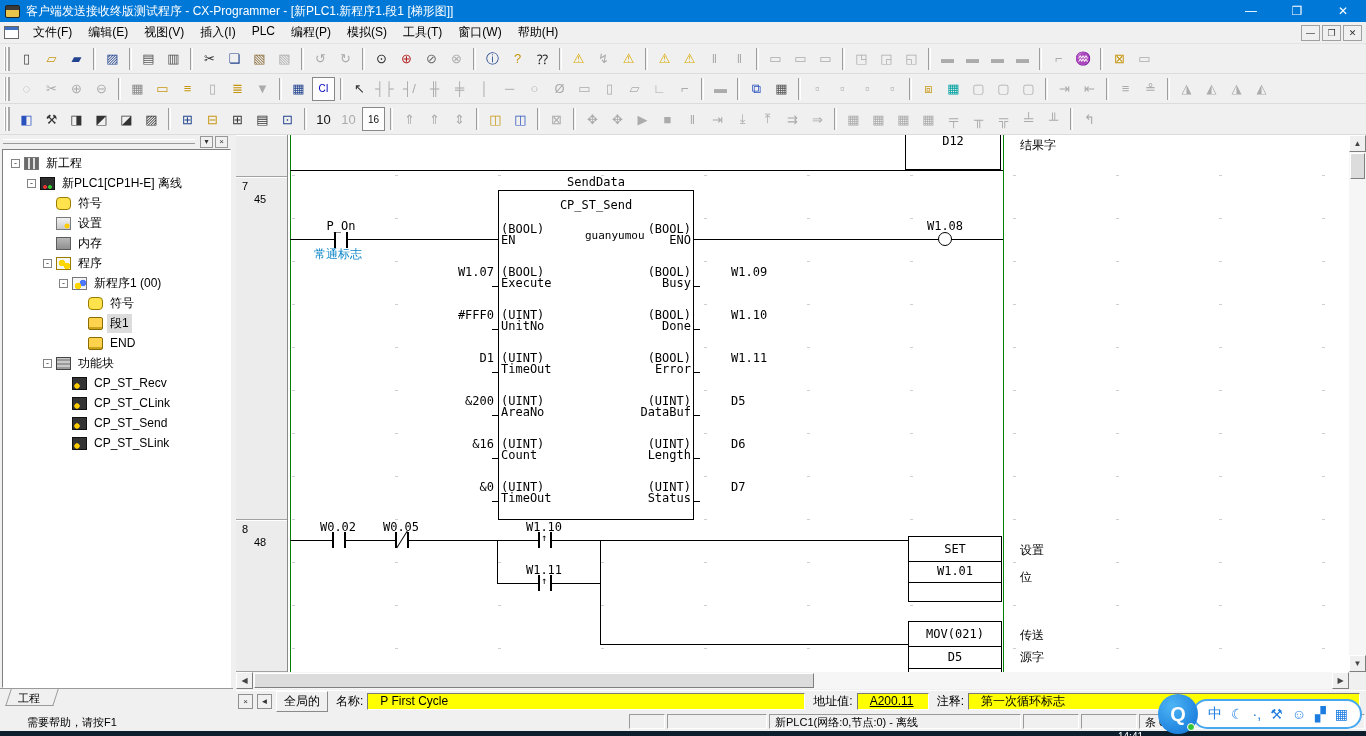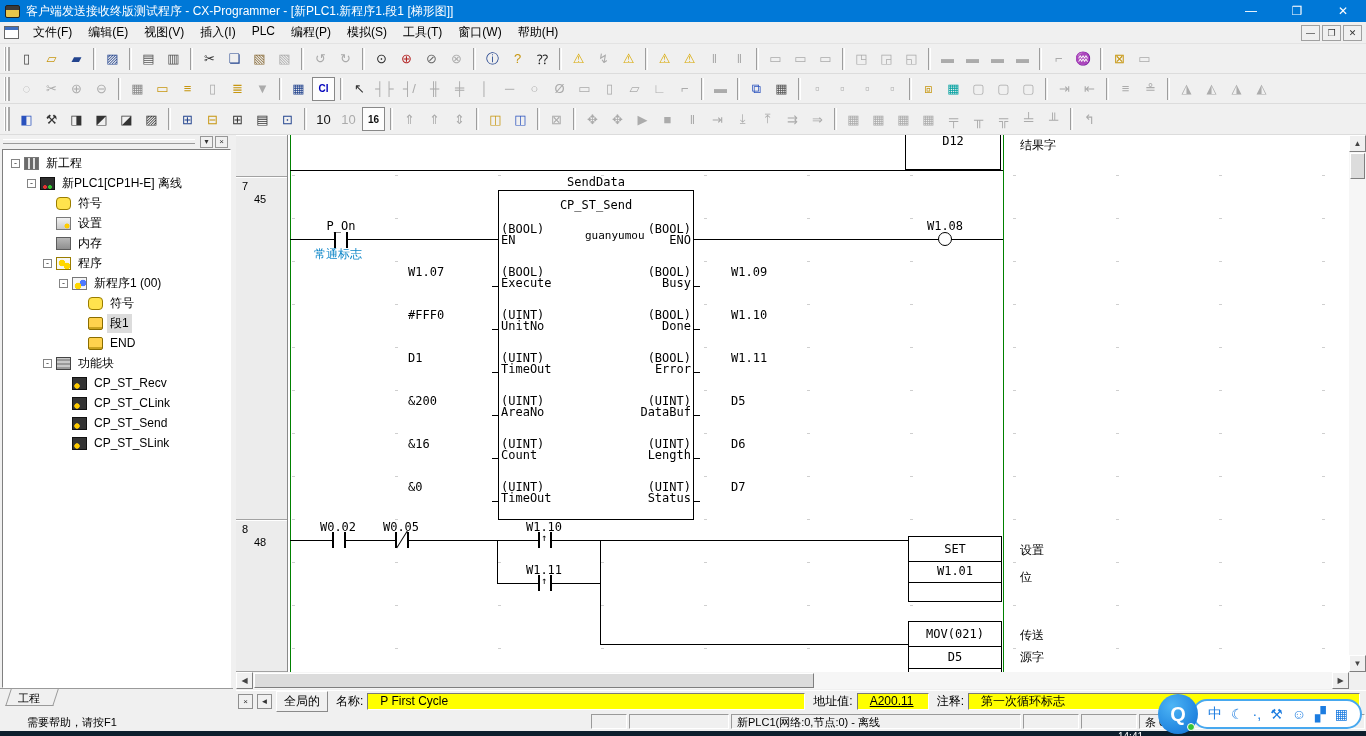--- a/index.html
+++ b/index.html
@@ -20,21 +20,21 @@
   .mdi-btns { margin-left:auto; display:flex; gap:2px; margin-right:4px; }
   .mdi-btn { width:19px; height:16px; font-size:9px; display:flex; align-items:center; justify-content:center; background:#f0f0f0; border:1px solid #a0a0a0; color:#333; }
 
   
   .tbrow { position:absolute; left:0; width:1366px; height:30px; background:#f0f0f0; display:flex; align-items:center; border-bottom:1px solid #dcdcdc; padding-left:4px; }
   #tb-row1 { top:44px; } #tb-row2 { top:74px; } #tb-row3 { top:104px; height:31px; }
   .grip { width:6px; height:24px; margin-right:4px; background:linear-gradient(90deg,#fff 0 1px,#a8a8a8 1px 2px,transparent 2px 3px,#fff 3px 4px,#a8a8a8 4px 5px); }
   .tbi { width:23px; height:24px; display:inline-flex; align-items:center; justify-content:center; font-size:13px; margin:0 1px; color:#333; }
   .tbi.dis { color:#ababab; }
   .tbi.sep { width:3px; height:22px; margin:0 4px; border-left:1px solid #9d9d9d; border-right:1px solid #fff; }
-  .tbi.framed { border:1px solid #888; background:#fdfdfd; font-size:10px; font-weight:bold; }
+  .tbi.framed { border:1px solid #888; background:#fdfdfd; font-size:10px; font-weight:normal; }
 
   
   #workspace { position:absolute; left:0; top:135px; width:1366px; height:577px; background:#f0f0f0; }
 
   
   #tree-panel { position:absolute; left:0; top:0; width:233px; height:571px; }
   .dock-head { position:absolute; left:0; top:0; width:233px; height:14px; }
   .dock-grip { position:absolute; left:3px; top:4px; width:192px; height:5px; border-top:1px solid #fff; border-bottom:1px solid #9a9a9a; }
   .dock-btn { position:absolute; top:1px; width:13px; height:12px; border:1px solid #979797; background:#f0f0f0; font-size:8px; line-height:10px; text-align:center; color:#333; }
   #dock-float { right:20px; } #dock-close { right:5px; }
@@ -72,21 +72,21 @@
   .bar  { position:absolute; width:2px; height:16px; background:#000; }
   .gap  { position:absolute; height:5px; background:#fff; }
   .oplabel { position:absolute; text-align:center; white-space:nowrap; }
   .lcomment { position:absolute; color:#0e86c8; white-space:nowrap; }
   .kcomment { position:absolute; color:#000; white-space:nowrap;margin-left:8px; }
   .box { position:absolute; border:1px solid #000; background:#fff; }
   .boxcell { border-bottom:1px solid #000; text-align:center; }
   .coil { position:absolute; width:14px; height:14px; border:1px solid #000; border-radius:50%; background:#fff; }
   .uparr { position:absolute; font-size:10px; }
   .fbrow { position:relative; height:43px; }
-  .fbrow .lop { position:absolute; left:120px; width:86px; top:0; text-align:left; }
+  .fbrow .lop { position:absolute; left:120px; width:86px; top:0; text-align:right; }
   .fbrow .ltype { position:absolute; left:213px; top:0; }
   .fbrow .lname { position:absolute; left:213px; top:11px; }
   .fbrow .rtype { position:absolute; left:303px; width:100px; top:0; text-align:right; }
   .fbrow .rname { position:absolute; left:303px; width:100px; top:11px; text-align:right; }
   .fbrow .rop { position:absolute; left:443px; top:0; }
   .fbrow .stub { position:absolute; width:6px; height:1px; background:#000; top:21px; }
   .fbrow .stub.l { left:204px; } .fbrow .stub.r { left:406px; }
 
   
   .sbtn { position:absolute; background:#f0f0f0; border:1px solid; border-color:#fff #7f7f7f #7f7f7f #fff; color:#444; font-size:8px; display:flex; align-items:center; justify-content:center; }
@@ -100,21 +100,21 @@
   .fb-btn { width:15px; height:15px; border:1px solid #8f8f8f; background:#f0f0f0; font-size:8px; display:flex; align-items:center; justify-content:center; color:#333; flex:none; }
   .scope-box { padding:1px 7px; border:1px solid; border-color:#fff #8a8a8a #8a8a8a #fff; flex:none; }
   .fb-label { flex:none; margin-left:4px; }
   .yfield { background:#ffff00; border:1px solid; border-color:#7a7a7a #fff #fff #7a7a7a; height:17px; line-height:15px; padding:0 12px; overflow:hidden; white-space:nowrap; }
   #name-field { width:438px; } #addr-field { width:72px;text-decoration:underline; } #cmt-field { flex:1; }
 
   
   #statusbar { position:absolute; left:0; top:712px; width:1366px; height:19px; background:#f0f0f0; display:flex; align-items:center; font-size:11px; }
   .pane { height:15px; margin:0 1px; border:1px solid; border-color:#9a9a9a #fff #fff #9a9a9a; padding:0 5px; white-space:nowrap; overflow:hidden; }
   .pane.flat { border-color:transparent;padding-left:25px; }
-  #p-help { flex:1; } #p-a{width:36px;} #p-b{width:100px;} #p-plc{width:290px;} #p-c{width:56px;} #p-d{width:56px;} #p-rung{width:132px;} #p-e{width:92px;}
+  #p-help { flex:1; } #p-a{width:36px;} #p-b{width:100px;} #p-plc{width:252px;} #p-c{width:56px;} #p-d{width:56px;} #p-rung{width:132px;} #p-e{width:92px;}
 
   
   #taskstrip { position:absolute; left:0; top:731px; width:1366px; height:5px; background:#0d1f2d; overflow:hidden; }
   #task-time { position:absolute; left:1118px; top:0px; color:#fff; font-size:10px; }
 
   
   #ime { position:absolute; left:1158px; top:694px; width:208px; height:40px; z-index:9; }
   #ime-pill { position:absolute; left:34px; top:5px; width:170px; height:30px; background:#fff; border:2px solid #47a8ef; border-radius:16px; display:flex; align-items:center; justify-content:flex-end; gap:9px; padding:0 12px; color:#1c7ce0; font-size:14px; }
   #ime-logo { position:absolute; left:0; top:0; width:40px; height:40px; border-radius:50%; background:radial-gradient(circle at 14px 12px,#4db5f5,#0c6fd6); color:#fff; font-weight:bold; font-size:20px; display:flex; align-items:center; justify-content:center; }
   #ime-dot { position:absolute; left:29px; top:29px; width:8px; height:8px; border-radius:50%; background:#35c435; border:1px solid #fff; }

